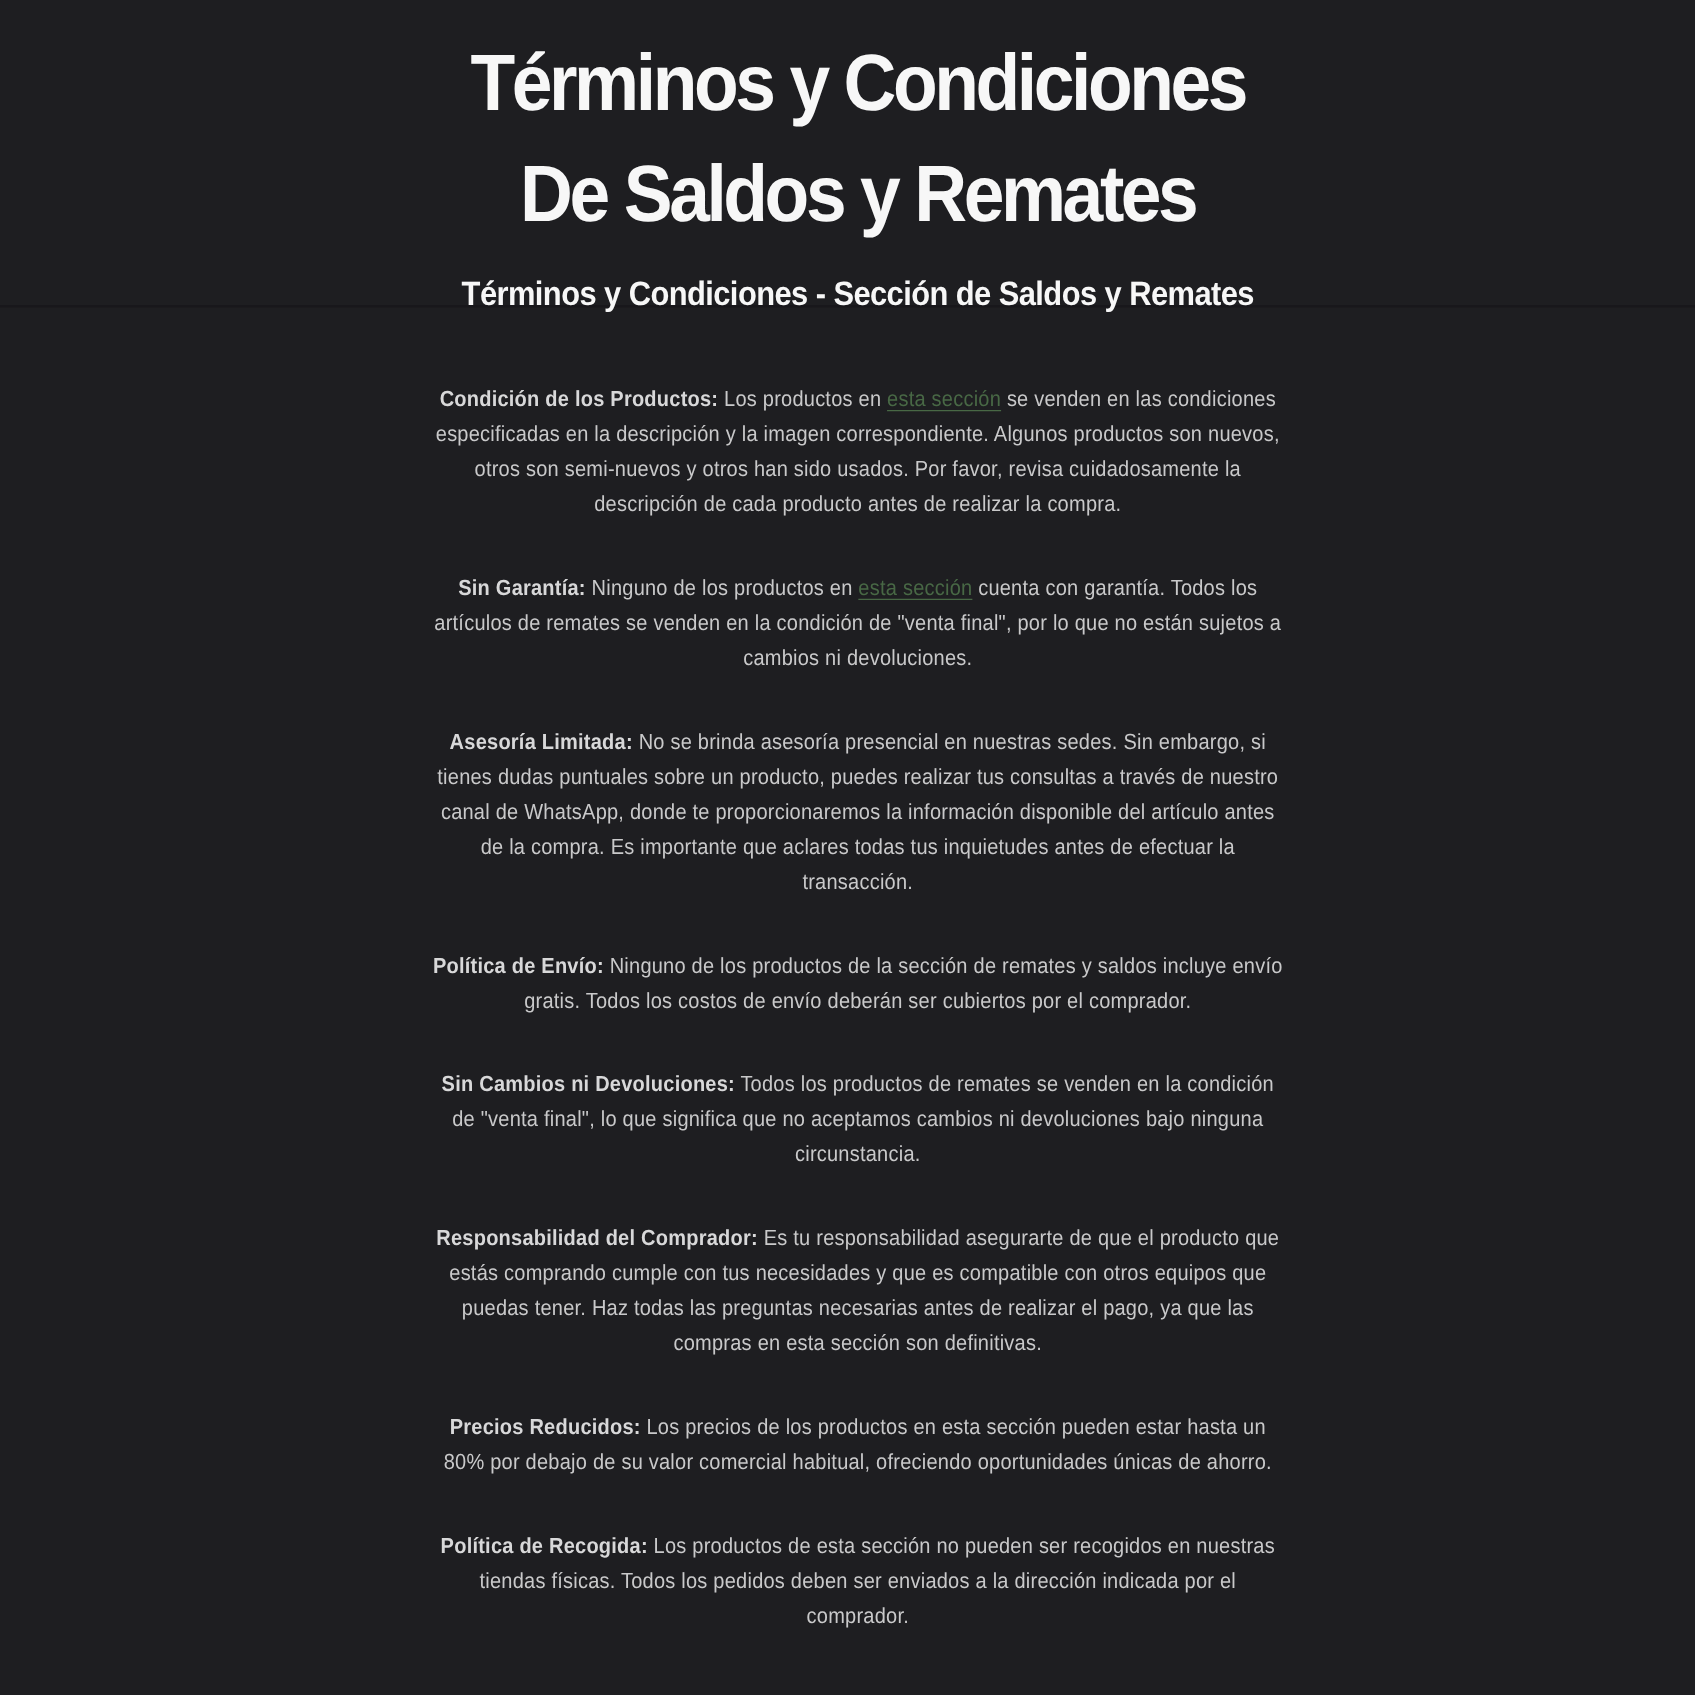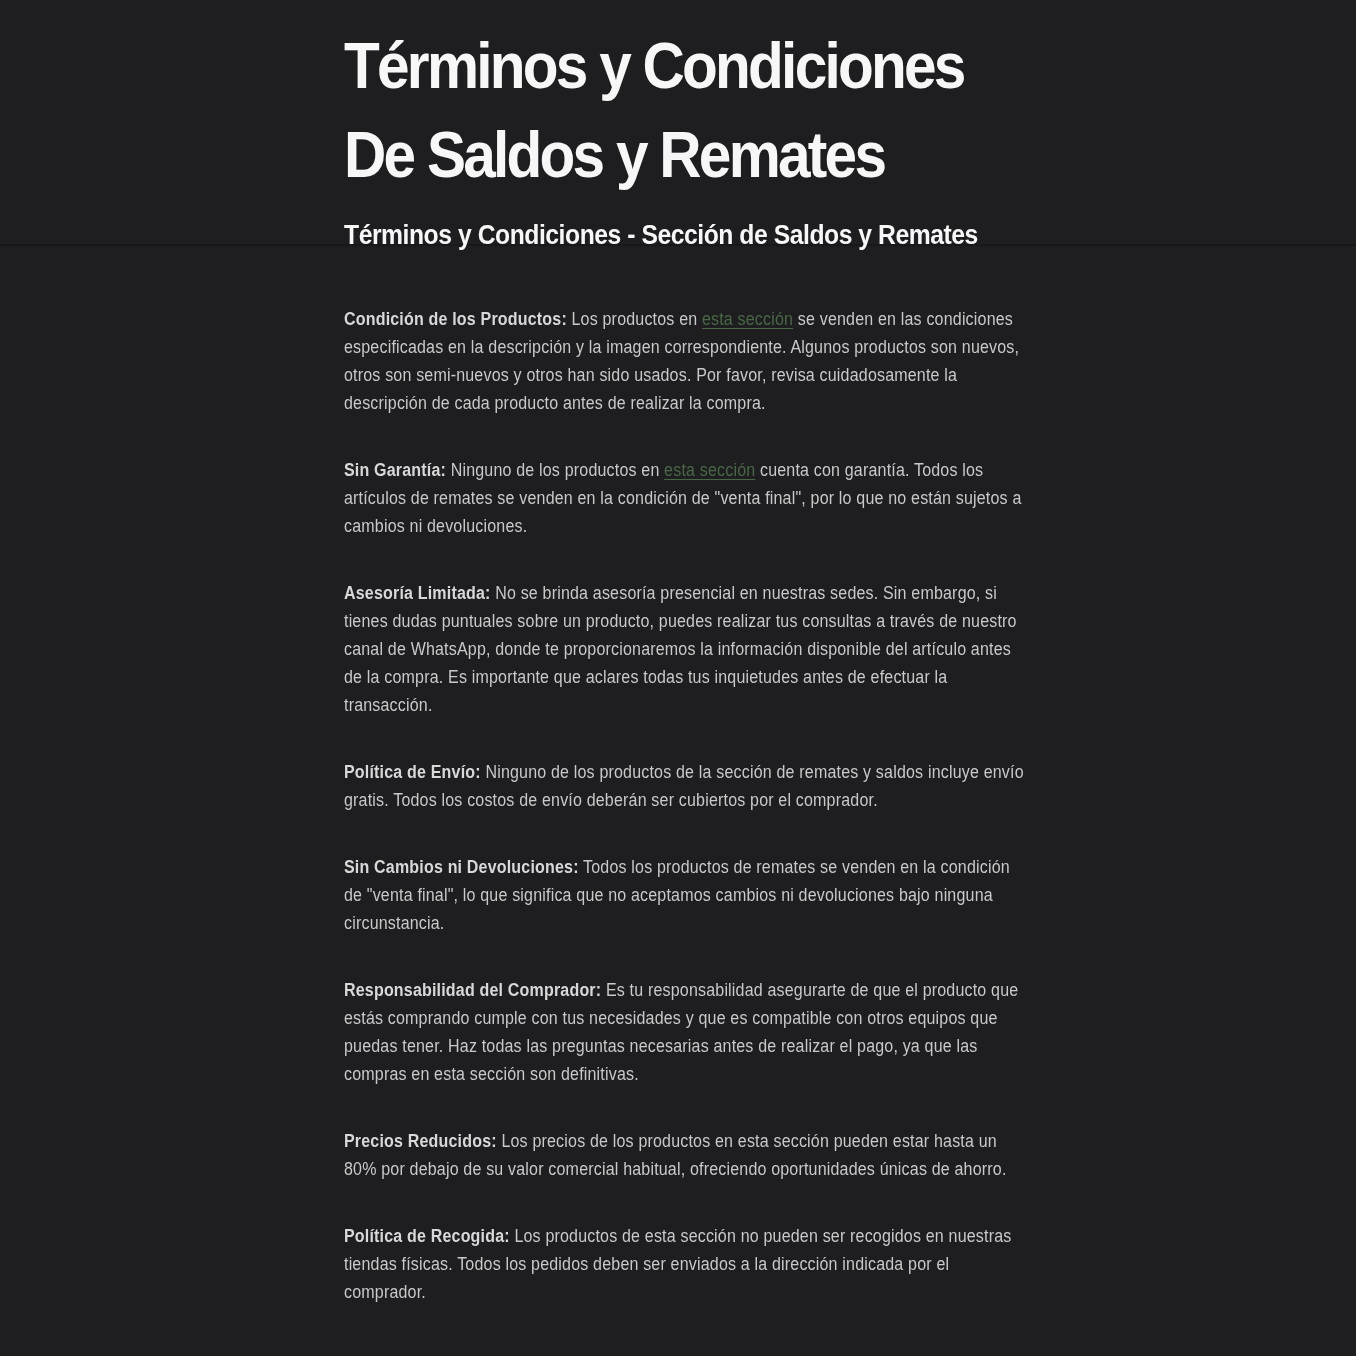--- a/index.html
+++ b/index.html
@@ -15,20 +15,21 @@
     margin:0;padding:0;
     width:1356px;height:1356px;
     background:var(--bg);
     overflow:hidden;
     font-family:"Liberation Sans", sans-serif;
   }
   .page{
     position:relative;
     width:1356px;height:1356px;
     background:var(--bg);
+    text-align:center;
   }
   .divider{
     position:absolute;
     top:244px;left:0;
     width:1356px;height:2px;
     background:var(--divider);
   }
   .column{
     position:absolute;
     left:344px;top:0;

